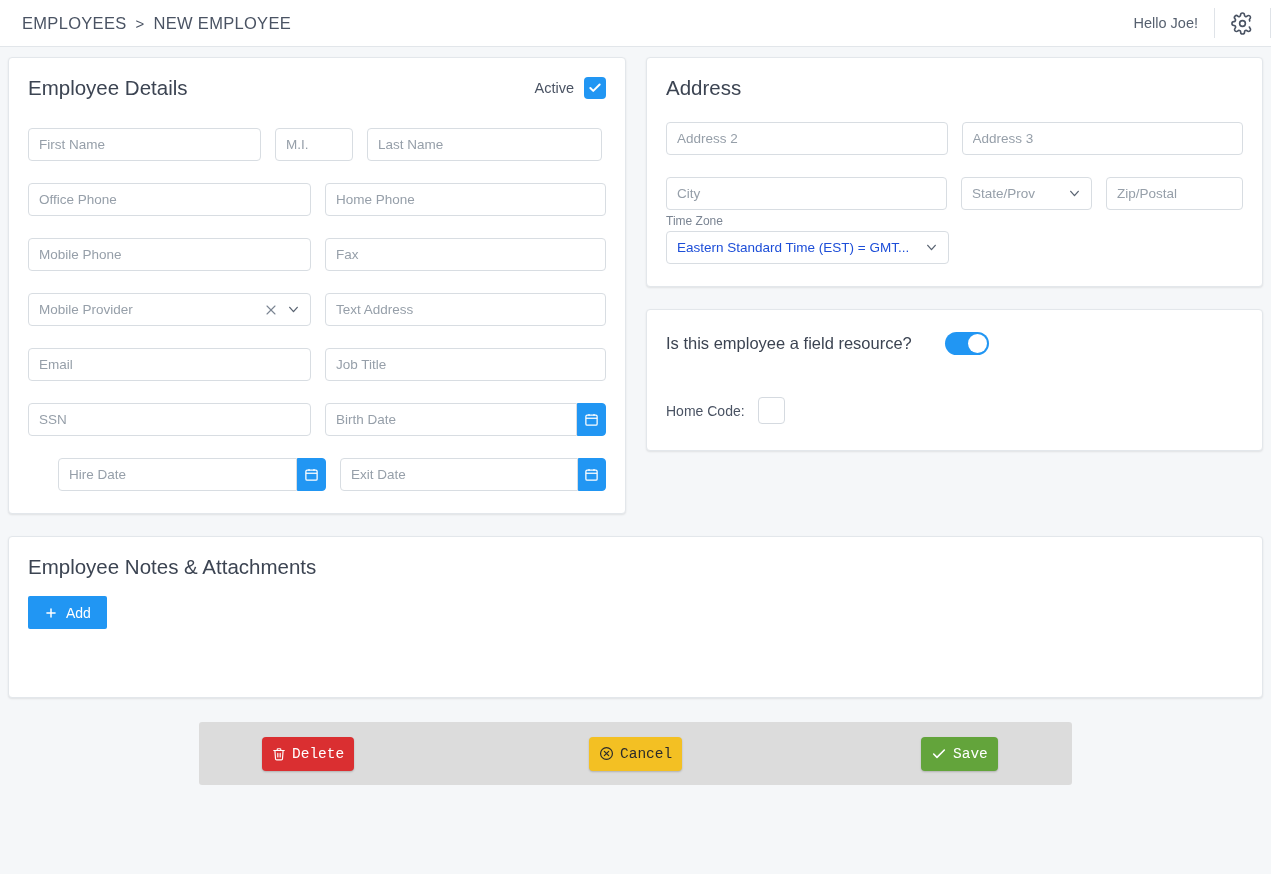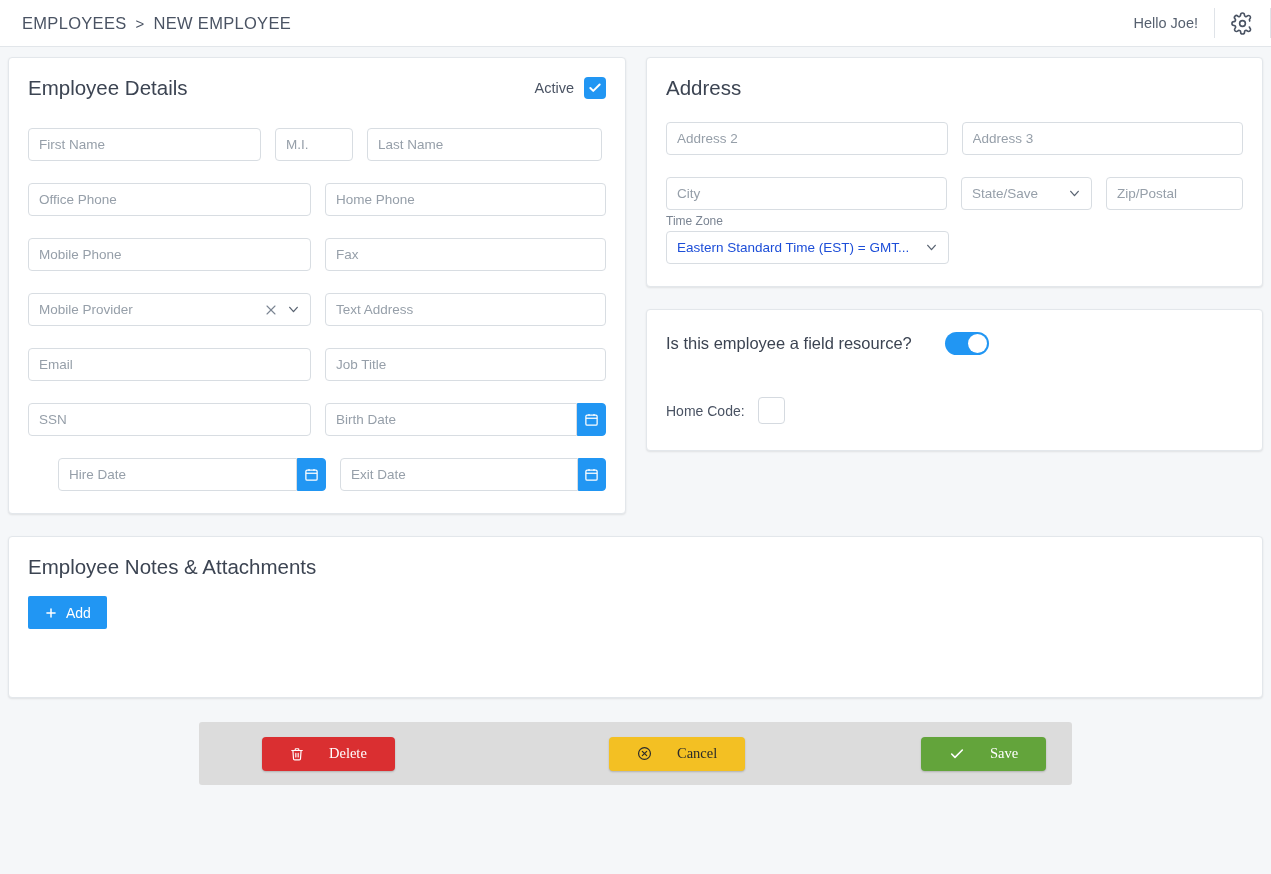--- a/index.html
+++ b/index.html
@@ -130,26 +130,26 @@
   }
 
   
   .actionbar-wrap { display:flex; justify-content:center; margin-top:24px; }
   .actionbar {
     width:873px; height:63px; background:#dcdcdc; border-radius:3px;
     display:flex; align-items:center; position:relative;
   }
   .btn {
     height:34px; border:none; border-radius:4px; color:#fff;
-    display:inline-flex; align-items:center; gap:25px; padding:0 28px;
-    font-size:14.5px; cursor:pointer; font-family:Liberation Serif, serif;
+    display:inline-flex; align-items:center; gap:6px; padding:0 10px;
+    font-size:14.5px; cursor:pointer; font-family:Liberation Mono, monospace;
     box-shadow:0 1px 2px rgba(0,0,0,.2);
   }
   .btn-delete { background:#da2f31; position:absolute; left:63px; }
-  .btn-cancel { background:#f3c023; color:#2b2b2b; position:absolute; left:410px; }
+  .btn-cancel { background:#f3c023; color:#2b2b2b; position:absolute; left:390px; }
   .btn-save   { background:#63a43b; position:absolute; left:722px; }
 </style>
 </head>
 <body>
 
 <div class="topbar">
   <div class="breadcrumb">
     <span>EMPLOYEES</span>
     <span class="crumb-sep">&gt;</span>
     <span>NEW EMPLOYEE</span>
@@ -276,21 +276,21 @@
 
           <div class="row">
             <input class="inp w-addr2" placeholder="Address 2" style="">
             <input class="inp w-addr3" placeholder="Address 3" style="">
           </div>
 
           <div class="row">
             <input class="inp w-city" placeholder="City" style="">
             <div class="w-state">
               <div class="sel">
-                <span class="val ph">State/Save</span>
+                <span class="val ph">State/Prov</span>
                 <span class="icons">
                   <svg class="chev" viewBox="0 0 24 24" fill="none" stroke="#5a6472" stroke-width="2.4" stroke-linecap="round" stroke-linejoin="round">
                     <polyline points="5 8 12 16 19 8"></polyline>
                   </svg>
                 </span>
               </div>
             </div>
             <input class="inp w-zip" placeholder="Zip/Postal" style="">
           </div>
 

